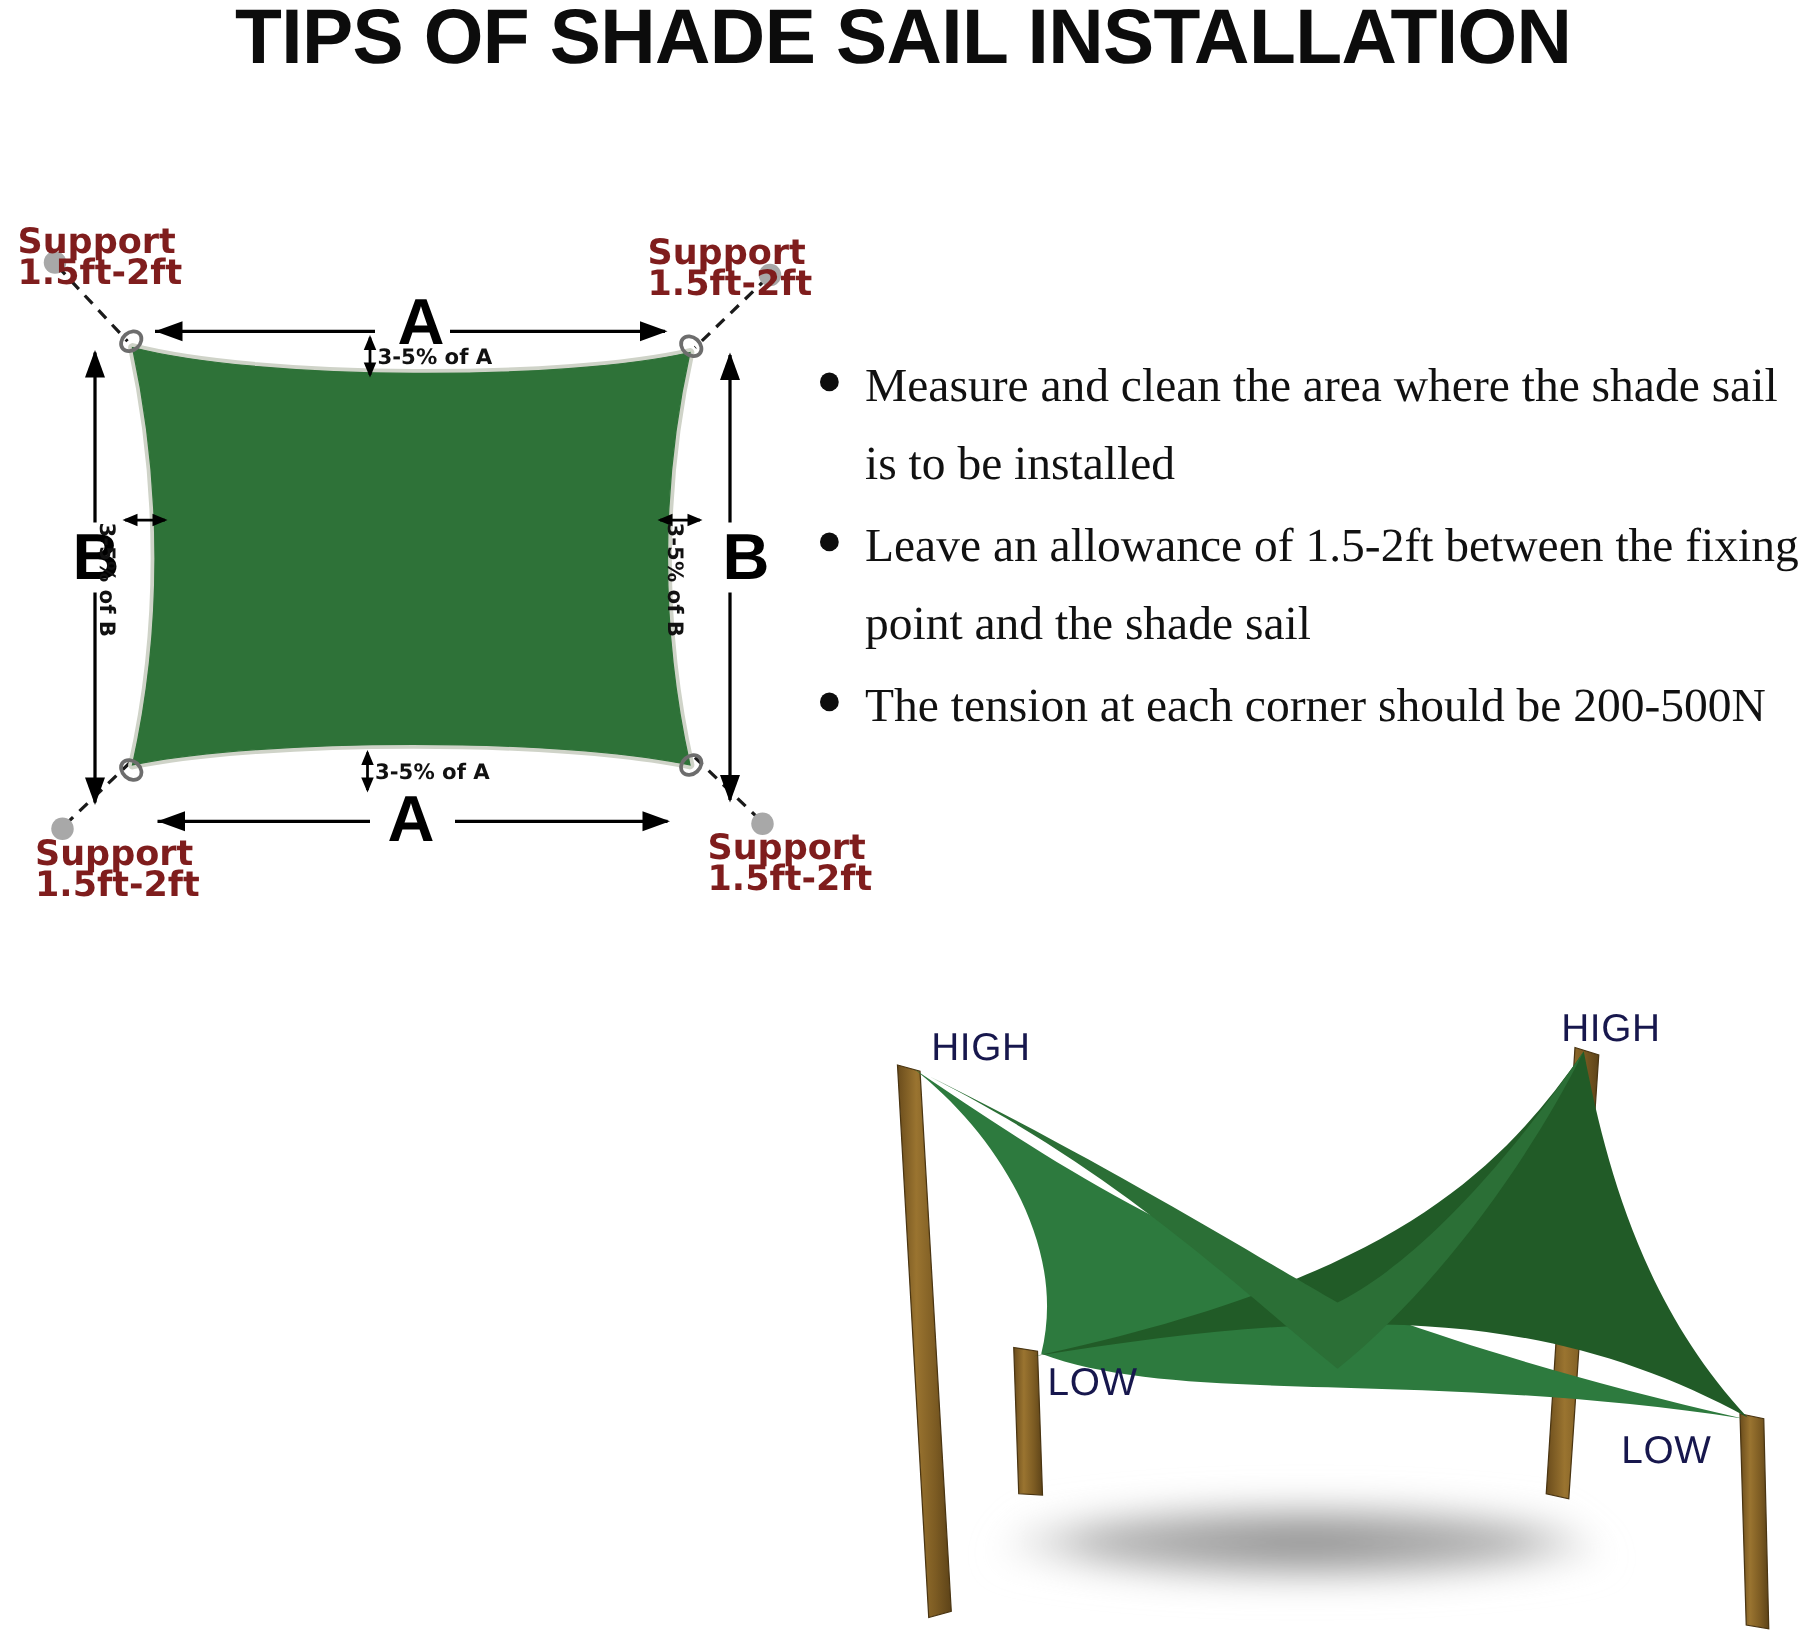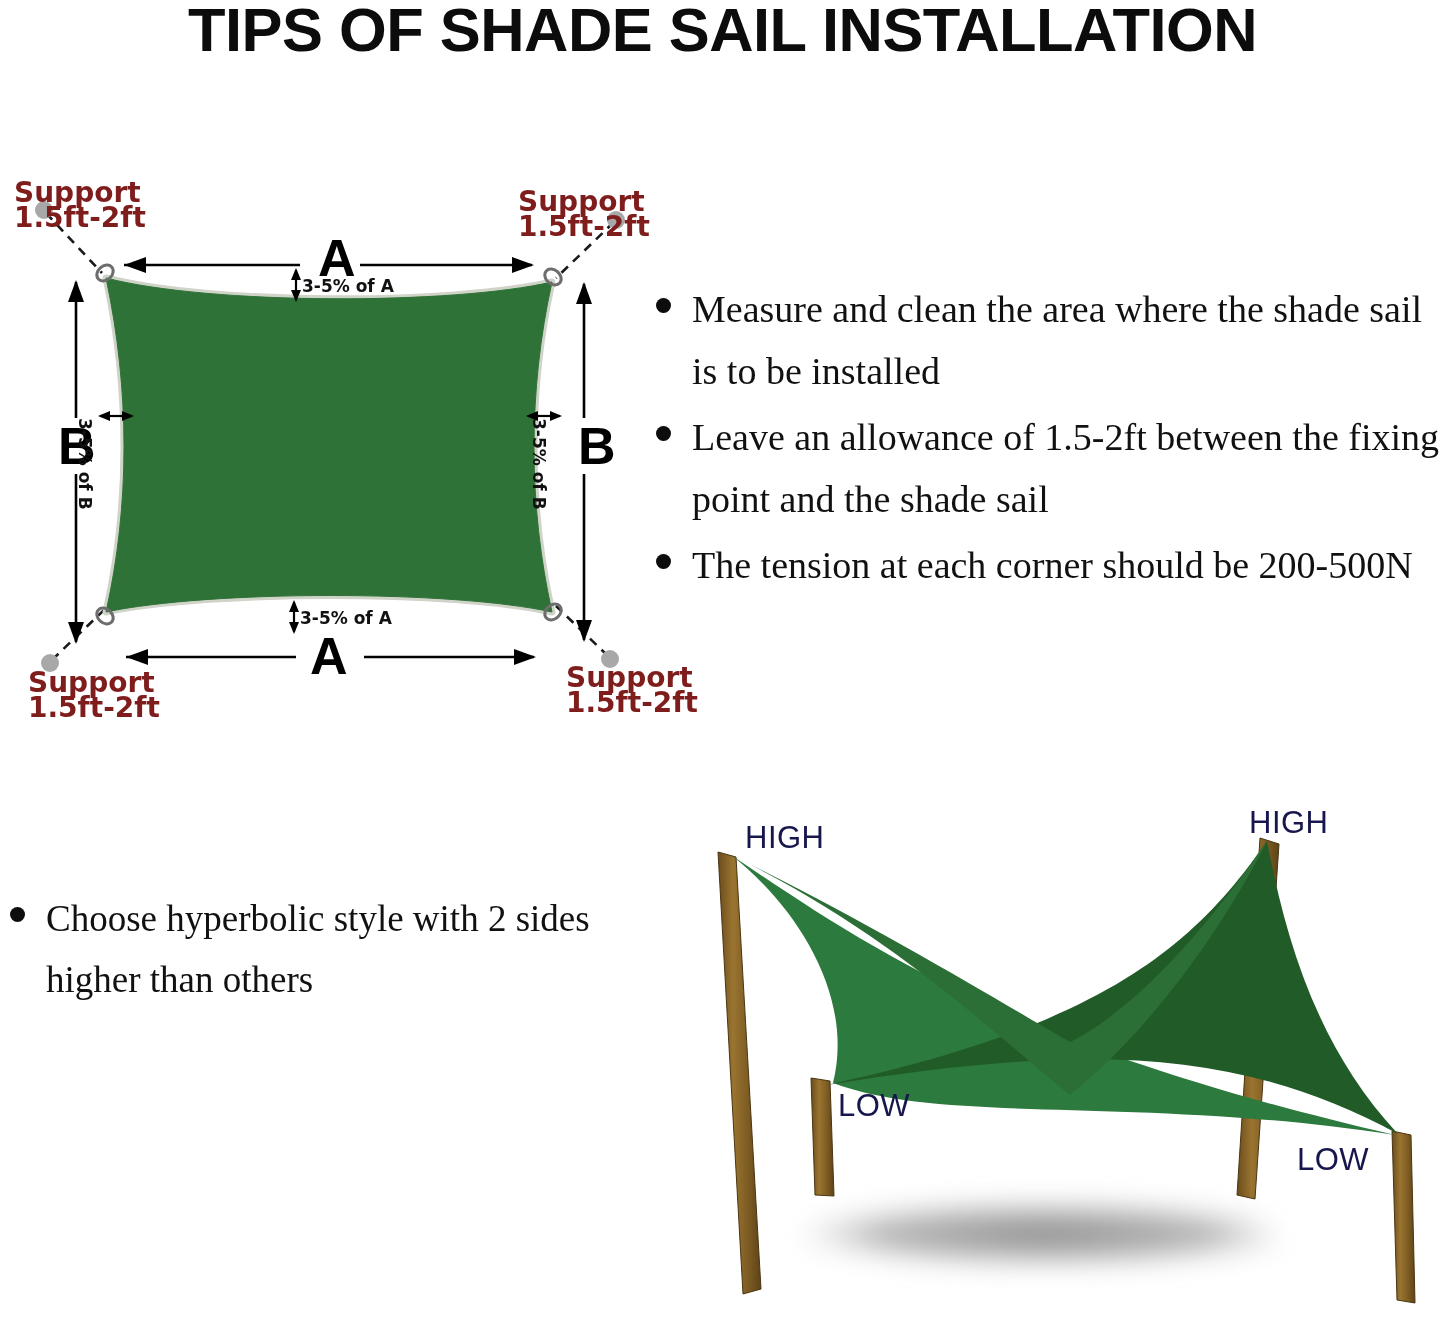--- a/index.html
+++ b/index.html
@@ -190,21 +190,20 @@
 <div class="pct" id="pct-b-left">3-5% of B</div>
 <div class="pct" id="pct-b-right">3-5% of B</div>
 
 <ul class="bullets" id="tips-right">
   <li><span class="dot"></span><span>Measure and clean the area where the shade sail is to be installed</span></li>
   <li><span class="dot"></span><span>Leave an allowance of 1.5-2ft between the fixing point and the shade sail</span></li>
   <li><span class="dot"></span><span>The tension at each corner should be 200-500N</span></li>
 </ul>
 
 <ul class="bullets" id="tips-left">
-  <li><span class="dot"></span><span>Choose hyperbolic style with 2 sides higher than others</span></li>
 </ul>
 
 <svg id="hyper-svg" width="770" height="524" viewBox="0 0 770 524">
   <defs>
     <linearGradient id="postGrad" x1="0" y1="0" x2="1" y2="0">
       <stop offset="0%" stop-color="#6a4c1c"></stop>
       <stop offset="35%" stop-color="#9a7430"></stop>
       <stop offset="70%" stop-color="#7d5c23"></stop>
       <stop offset="100%" stop-color="#5d4318"></stop>
     </linearGradient>

